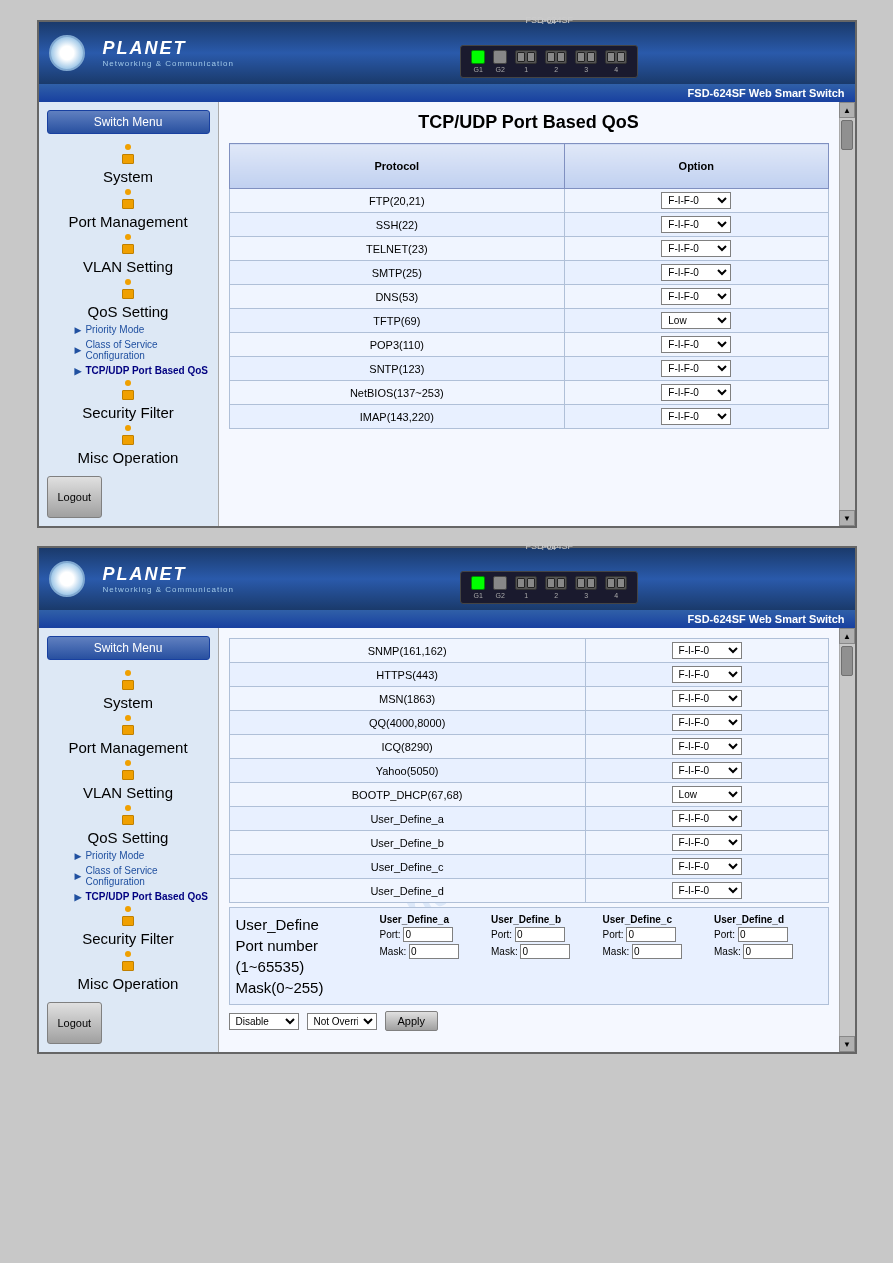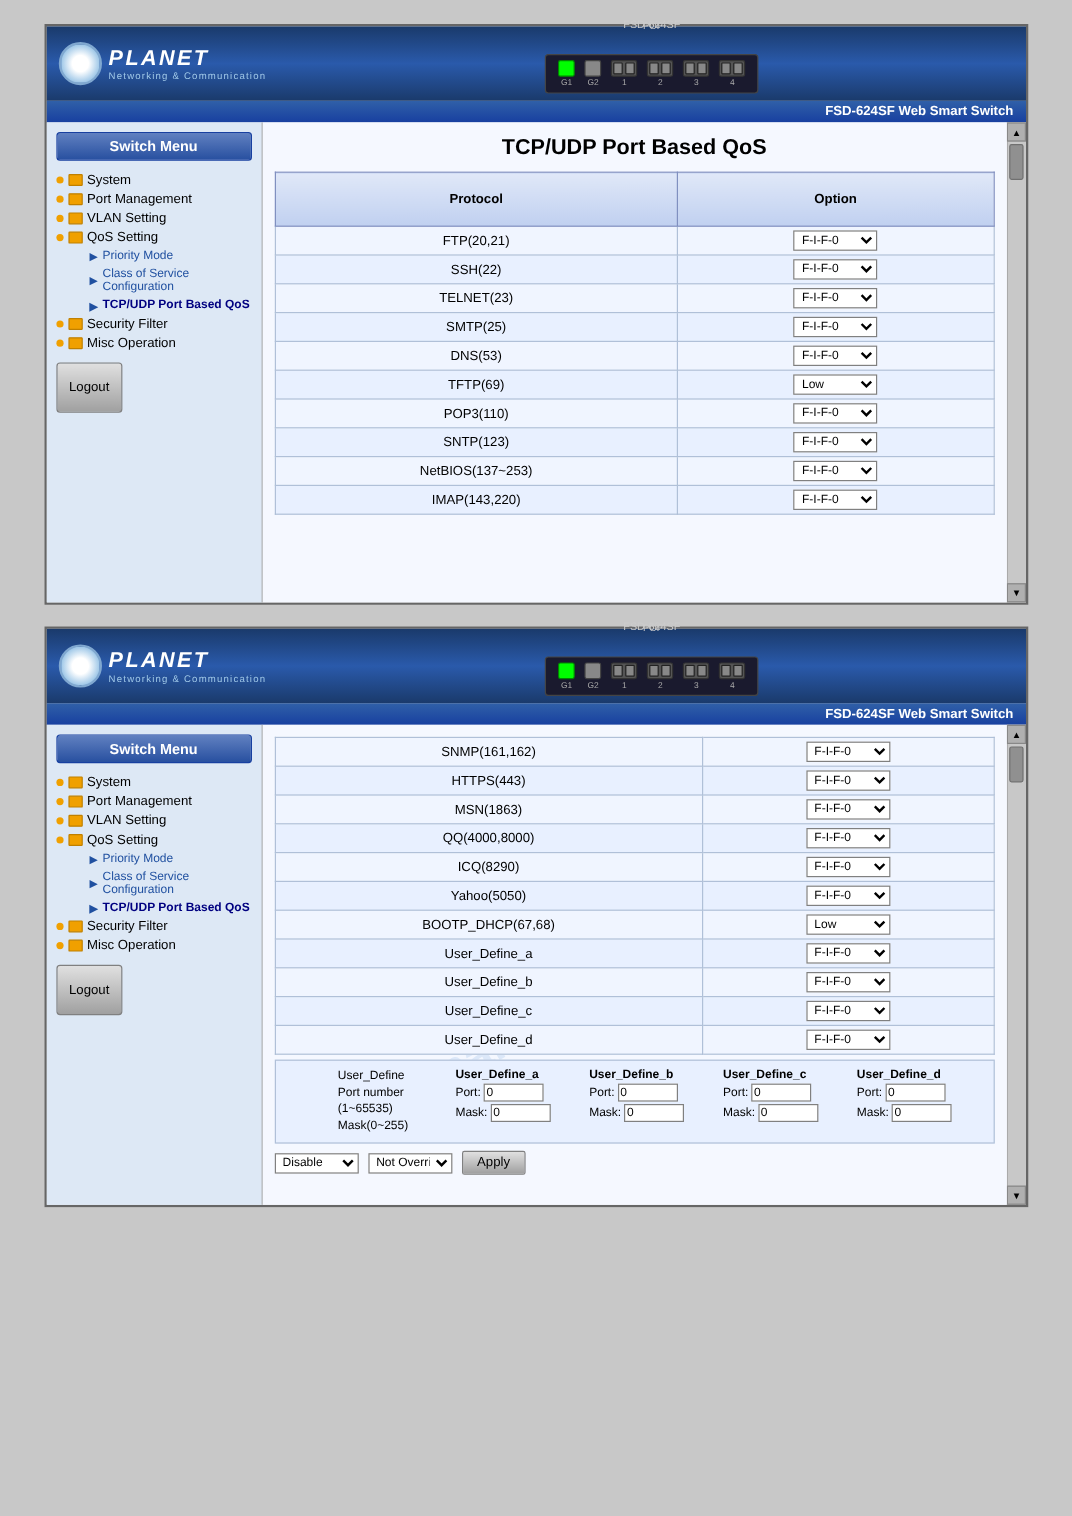--- a/index.html
+++ b/index.html
@@ -31,21 +31,21 @@
       display: flex;
       align-items: center;
       padding: 6px 10px;
       height: 62px;
       position: relative;
     }
 
     .planet-logo {
       display: flex;
       align-items: center;
-      gap: 6px;
+      gap: 18px;
       margin-right: 20px;
     }
 
     .planet-logo-circle {
       width: 36px;
       height: 36px;
       background: radial-gradient(circle, #fff 30%, #a0c8e8 70%, #2060a0 100%);
       border-radius: 50%;
       border: 2px solid #80a8d0;
     }
@@ -179,35 +179,36 @@
       padding: 8px;
     }
 
     .switch-menu-btn {
       background: linear-gradient(180deg, #6080c0 0%, #2850a0 100%);
       color: #fff;
       border: 1px solid #1840a0;
       border-radius: 3px;
       padding: 4px 12px;
       font-size: 12px;
-      font-weight: bold;
+      font-weight: normal;
       cursor: pointer;
       width: 100%;
       text-align: center;
       margin-bottom: 8px;
     }
 
     .sidebar-item {
       display: flex;
       align-items: center;
       gap: 4px;
       padding: 2px 0;
       cursor: pointer;
       color: #000;
-      font-size: 11px;
+      font-size: 15px;
+      flex-direction: column;
     }
 
     .sidebar-folder-icon {
       width: 12px;
       height: 10px;
       background: #f0a000;
       border: 1px solid #c08000;
       border-radius: 1px;
       display: inline-block;
     }
@@ -346,23 +347,22 @@
 
     .user-define-grid {
       display: grid;
       grid-template-columns: 140px repeat(4, 1fr);
       gap: 4px;
       align-items: start;
       font-size: 10px;
     }
 
     .user-define-label {
-      font-size: 10px;
+      font-size: 15px;
       line-height: 1.4;
-      margin-left: 46px;
     }
 
     .user-define-col {
       display: flex;
       flex-direction: column;
       gap: 2px;
       align-items: flex-start;
     }
 
     .user-define-col-header {

